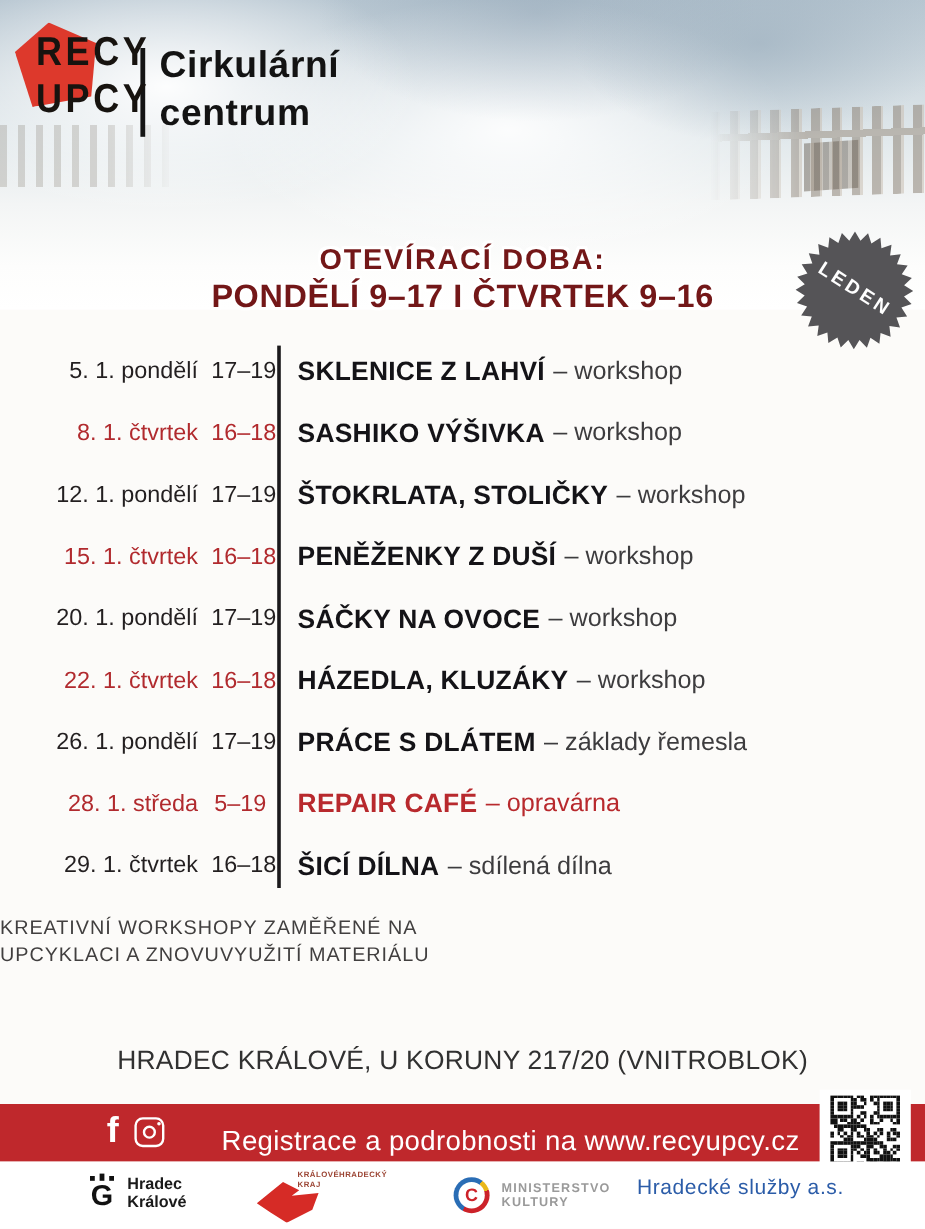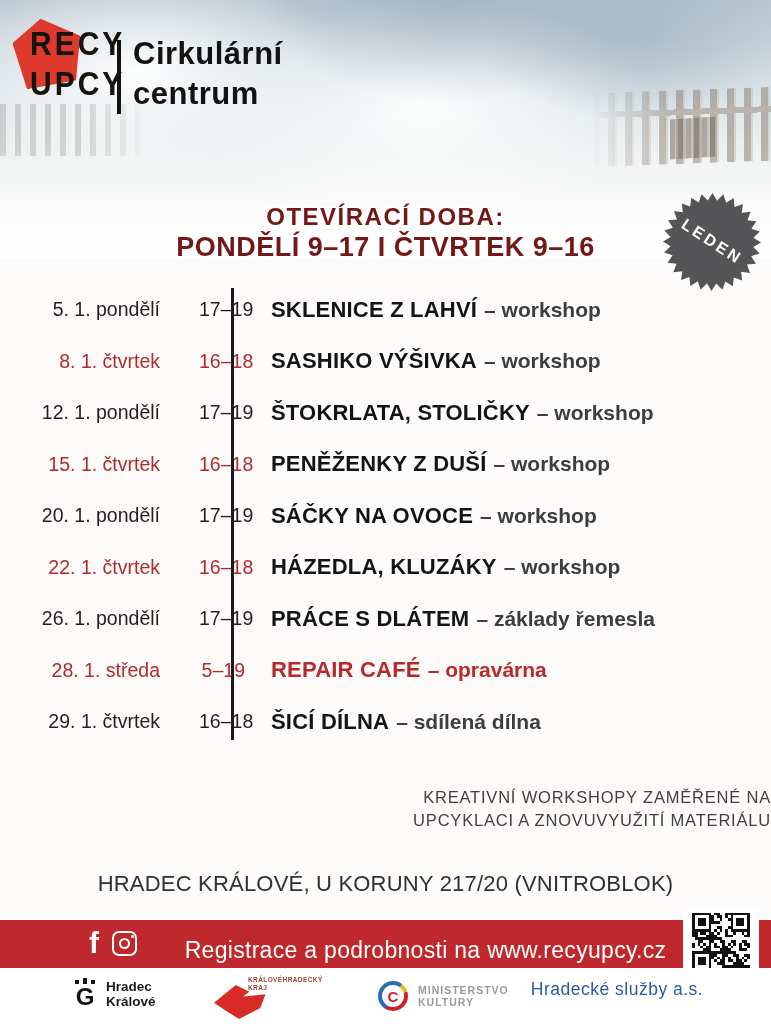--- a/index.html
+++ b/index.html
@@ -73,31 +73,31 @@
   .badge svg{position:absolute;inset:0;width:100%;height:100%;transform:rotate(7deg);}
   .badge-label{
     position:absolute;inset:0;display:flex;align-items:center;justify-content:center;
     transform:rotate(33deg);color:#fff;font-weight:700;font-size:16px;letter-spacing:3px;
   }
   
   .schedule{position:absolute;top:284px;left:0;width:771px;height:464px;}
   .schedule::before{
     content:"";position:absolute;left:231px;top:4px;height:452px;width:3px;background:#1b191c;
   }
-  .srow{display:flex;align-items:center;height:51.5px;padding-left:105px;}
+  .srow{display:flex;align-items:center;height:51.5px;padding-left:82px;}
   .dates{width:140px;display:flex;justify-content:flex-end;align-items:baseline;gap:11px;}
   .date{font-size:19.5px;white-space:nowrap;}
-  .time{min-width:46px;text-align:right;font-size:19.5px;white-space:nowrap;margin-left:28px;}
+  .time{min-width:46px;text-align:right;font-size:19.5px;white-space:nowrap;}
   .stitle{margin-left:26px;font-size:22px;font-weight:700;letter-spacing:.2px;color:#141317;white-space:nowrap;}
-  .ssub{font-size:21px;font-weight:700;color:#3d3c3e;margin-left:7px;white-space:nowrap;}
+  .ssub{font-size:21px;font-weight:400;color:#3d3c3e;margin-left:7px;white-space:nowrap;}
   .srow.red .date,.srow.red .time{color:#b12a2e;}
   .srow.red-title .stitle,.srow.red-title .ssub{color:#b8292d;}
   
   .desc{
-    position:absolute;top:786px;left:0;width:100%;text-align:right;
+    position:absolute;top:762px;left:0;width:100%;text-align:left;
     font-size:16.5px;letter-spacing:.8px;line-height:23px;color:#413f3f;
   }
   .addr{
     position:absolute;top:871px;left:0;width:100%;text-align:center;
     font-size:22px;letter-spacing:.2px;color:#313131;
   }
   
   .bar{position:absolute;top:920px;left:0;width:771px;height:48px;background:#bf282c;}
   .bar-text{
     position:absolute;left:80px;right:0;top:0;height:60px;

